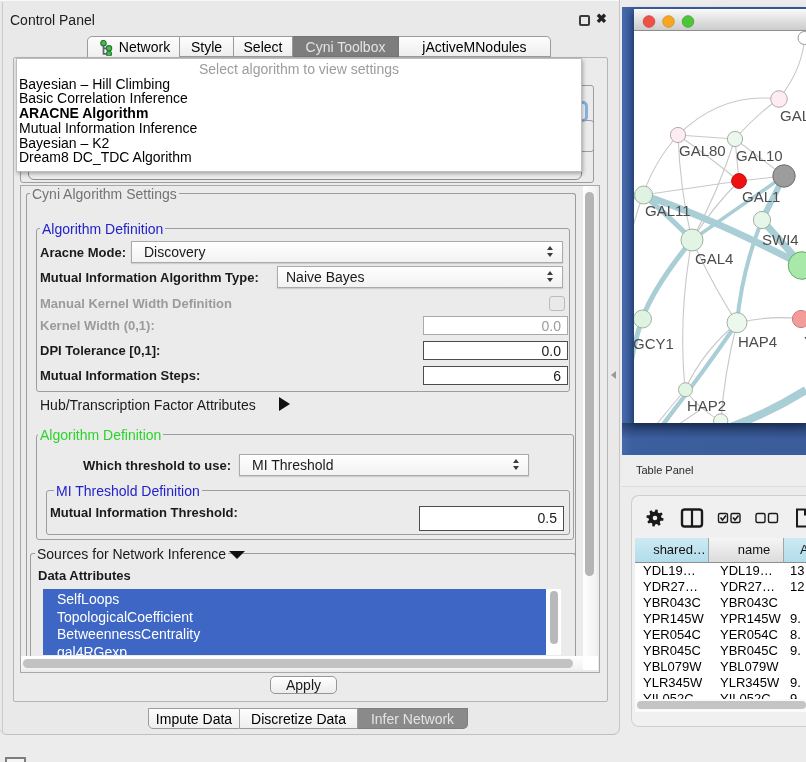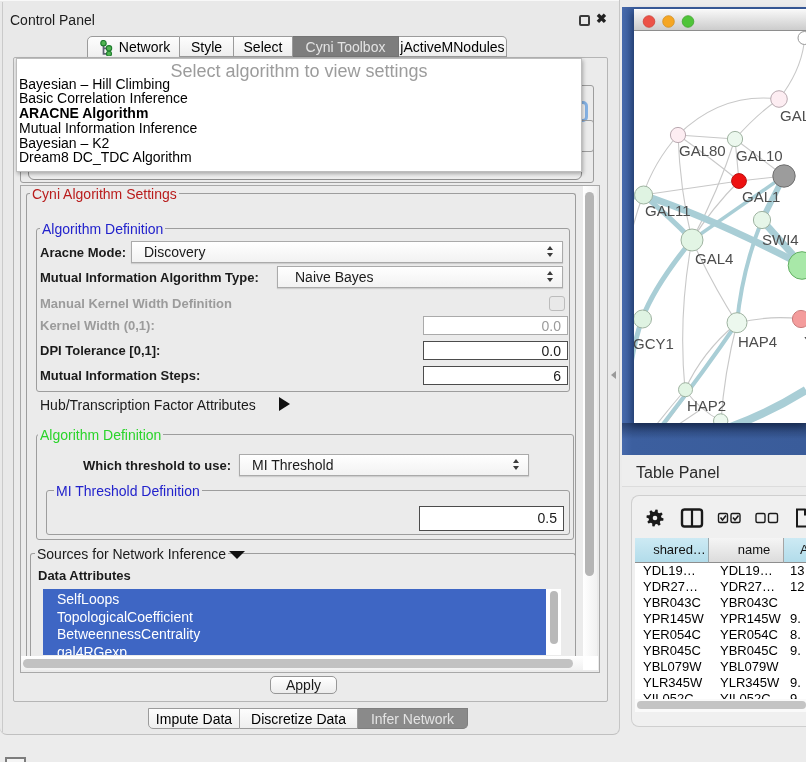--- a/index.html
+++ b/index.html
@@ -38,49 +38,49 @@
       <path d="M3.5 3.5 V13.8 H8.5 M3.5 8.3 H8.5" fill="none" stroke="#5c6272" stroke-width="1.7"></path>
       <circle cx="3.5" cy="3.2" r="2.7" fill="#51b551" stroke="#1e7c2e" stroke-width="1.1"></circle>
       <circle cx="9" cy="8.3" r="2.7" fill="#51b551" stroke="#1e7c2e" stroke-width="1.1"></circle>
       <circle cx="9" cy="13.8" r="2.5" fill="#51b551" stroke="#1e7c2e" stroke-width="1.1"></circle>
     </svg>
     <span style="margin-left:22px;">Network</span>
   </div>
   <div class="tab" style="left:180px;top:36px;width:54px;height:21px;border-left:none;line-height:21px;">Style</div>
   <div class="tab" style="left:234px;top:36px;width:59px;height:21px;border-left:none;line-height:21px;">Select</div>
   <div class="tab seltab" style="left:293px;top:36px;width:106px;height:21px;border-left:none;line-height:21px;">Cyni Toolbox</div>
-  <div class="tab" style="left:399px;top:36px;width:108px;height:21px;border-left:none;border-radius:0 5px 0 0;line-height:21px;">jActiveMNodules</div>
+  <div class="tab" style="left:399px;top:36px;width:152px;height:21px;border-left:none;border-radius:0 5px 0 0;line-height:21px;">jActiveMNodules</div>
 
   <div class="abs" style="left:13px;top:57px;width:593px;height:643px;background:#ebebeb;border:1px solid #b5b5b5;border-radius:2px;"></div>
 
   <div class="abs" style="left:300px;top:85px;width:292px;height:65px;border:1px solid #9d9d9d;border-radius:3px;"></div>
   <div class="abs" style="left:571px;top:101px;width:11px;height:15px;background:#f4f4f4;border:3px solid #85b2e4;border-radius:5px;"></div>
   <div class="abs" style="left:20px;top:120px;width:572px;height:61px;border:1px solid #9d9d9d;border-radius:3px;"></div>
   <div class="abs" style="left:28px;top:150px;width:552px;height:28px;background:linear-gradient(#fdfdfd,#ededed);border:1px solid #8f8f8f;border-radius:6px;"></div>
 
   <div class="abs" style="left:20px;top:185px;width:578px;height:486px;background:#ebebeb;border:1px solid #a8a8a8;"></div>
 
   <div class="gbox" style="left:26px;top:193px;width:548px;height:463px;border-bottom:none;border-radius:3px 3px 0 0;"></div>
-  <div class="gtitle" style="left:30px;top:187px;color:#b91c1c;">Cyni Algorithm Settings</div>
+  <div class="gtitle" style="left:30px;top:187px;color:#737373;">Cyni Algorithm Settings</div>
 
   <div class="gbox" style="left:36px;top:228px;width:532px;height:162px;"></div>
   <div class="gtitle" style="left:40px;top:222px;color:#2222cc;">Algorithm Definition</div>
 
   <div class="lbl" style="left:40px;top:245px;">Aracne Mode:</div>
   <div class="combo" style="left:131px;top:241px;width:430px;height:20px;">
     <div class="ct">Discovery</div>
     <div class="spin">
           <div class="up"></div>
           <div class="dn"></div>
         </div>
   </div>
 
   <div class="lbl" style="left:40px;top:270px;">Mutual Information Algorithm Type:</div>
   <div class="combo" style="left:277px;top:266px;width:284px;height:20px;">
-    <div class="ct" style="left:17px;text-align:right;">Naive Bayes</div>
+    <div class="ct" style="left:8px;text-align:right;">Naive Bayes</div>
     <div class="spin">
           <div class="up"></div>
           <div class="dn"></div>
         </div>
   </div>
 
   <div class="lbl" style="left:40px;top:296px;color:#9b9b9b;">Manual Kernel Width Definition</div>
   <div class="abs" style="left:549px;top:296px;width:14px;height:13px;background:#e9e9e9;border:1px solid #bcbcbc;border-radius:3px;"></div>
 
   <div class="lbl" style="left:40px;top:318px;color:#9b9b9b;">Kernel Width (0,1):</div>
@@ -102,20 +102,21 @@
   <div class="combo" style="left:239px;top:454px;width:288px;height:20px;">
     <div class="ct">MI Threshold</div>
     <div class="spin">
           <div class="up"></div>
           <div class="dn"></div>
         </div>
   </div>
 
   <div class="gbox" style="left:46px;top:490px;width:522px;height:43px;"></div>
   <div class="gtitle" style="left:54px;top:484px;color:#2222cc;">MI Threshold Definition</div>
+  <div class="lbl" style="left:50px;top:505px;">Mutual Information Threshold:</div>
   <div class="tfield" style="left:419px;top:506px;width:137px;height:20px;padding:3px 6px 0 0;">0.5</div>
 
   <div class="gbox" style="left:30px;top:553px;width:544px;height:110px;border-bottom:none;"></div>
   <div class="gtitle" style="left:35px;top:547px;color:#1a1a1a;">Sources for Network Inference</div>
   <div class="abs" style="left:229px;top:551px;width:0;height:0;border-left:8px solid transparent;border-right:8px solid transparent;border-top:8px solid #111;"></div>
 
   <div class="lbl" style="left:38px;top:568px;">Data Attributes</div>
 
   <div class="abs" style="left:43px;top:589px;width:518px;height:66px;background:#fff;"></div>
   <div class="abs" style="left:43px;top:589px;width:503px;height:66px;background:#3e66c4;color:#fff;font-size:14px;overflow:hidden;">
@@ -130,21 +131,21 @@
   <div class="abs" style="left:583px;top:656px;width:15px;height:14px;background:#fff;"></div>
 
   <div class="abs" style="left:270px;top:676px;width:65px;height:16px;background:linear-gradient(#ffffff,#ececec);border:1px solid #979797;border-radius:5px;text-align:center;line-height:16px;font-size:14px;">Apply</div>
 
   <div class="tab" style="left:148px;top:708px;width:92px;height:21px;border-radius:0 0 0 5px;line-height:20px;">Impute Data</div>
   <div class="tab" style="left:240px;top:708px;width:118px;height:21px;border-left:none;line-height:20px;">Discretize Data</div>
   <div class="tab seltab" style="left:358px;top:708px;width:110px;height:21px;border-left:none;border-radius:0 0 5px 0;line-height:20px;background:#8a8a8a;border-color:#7f7f7f;">Infer Network</div>
 </div>
 
 <div class="abs" style="left:16px;top:58px;width:564px;height:112px;background:#fff;border:1px solid #bdbdbd;box-shadow:1px 2px 4px rgba(0,0,0,0.3);z-index:50;">
-  <div class="abs" style="left:0;top:2px;width:564px;text-align:center;color:#9c9c9c;font-size:18px;">Select algorithm to view settings</div>
+  <div class="abs" style="left:0;top:2px;width:564px;text-align:center;color:#9c9c9c;font-size:14px;">Select algorithm to view settings</div>
   <div class="abs" style="left:2px;top:17.5px;font-size:14px;line-height:14.8px;color:#000;white-space:nowrap;">
     Bayesian – Hill Climbing<br>
     Basic Correlation Inference<br>
     <b>ARACNE Algorithm</b><br>
     Mutual Information Inference<br>
     Bayesian – K2<br>
     Dream8 DC_TDC Algorithm
   </div>
 </div>
 
@@ -231,21 +232,21 @@
       <text x="738" y="347">HAP4</text>
       <text x="804" y="347">Y</text>
       <text x="687" y="411">HAP2</text>
     </g>
   </svg>
 </div>
 
 <div class="abs" style="left:622px;top:423px;width:184px;height:16px;background:linear-gradient(rgba(15,28,55,0.5),rgba(15,28,55,0.0));"></div>
 
 <div class="abs" style="left:622px;top:455px;width:184px;height:31px;background:#eeeeee;border-bottom:1px solid #dcdcdc;"></div>
-<div class="txt" style="left:636px;top:464px;color:#2a2a2a;font-size:16px;">Table Panel</div>
+<div class="txt" style="left:636px;top:464px;color:#2a2a2a;font-size:11px;">Table Panel</div>
 
 <div class="abs" style="left:631px;top:495px;width:175px;height:230px;background:#f0f0f0;border:1px solid #cfcfcf;border-right:none;border-radius:8px 0 0 8px;"></div>
 
 <svg class="abs" style="left:645px;top:508px;z-index:5;" width="161" height="22" viewBox="0 0 161 22">
   <g fill="#1a1a1a">
     <path d="M10.6 1.4 L12.7 1.8 L12.8 4.4 L14.1 5.2 L16.5 4.4 L17.7 6.2 L16.0 8.0 L16.3 9.6 L18.6 10.6 L18.2 12.7 L15.6 12.8 L14.8 14.1 L15.6 16.5 L13.8 17.7 L12.0 16.0 L10.4 16.3 L9.4 18.6 L7.3 18.2 L7.2 15.6 L5.9 14.8 L3.5 15.6 L2.3 13.8 L4.0 12.0 L3.7 10.4 L1.4 9.4 L1.8 7.3 L4.4 7.2 L5.2 5.9 L4.4 3.5 L6.2 2.3 L8.0 4.0 L9.6 3.7 Z"></path>
     <circle cx="10" cy="10" r="2.3" fill="#f0f0f0"></circle>
   </g>
   <rect x="37" y="1.5" width="20" height="17" rx="2.5" fill="none" stroke="#1a1a1a" stroke-width="2.4"></rect>
   <line x1="47" y1="1.5" x2="47" y2="18.5" stroke="#1a1a1a" stroke-width="2.2"></line>

